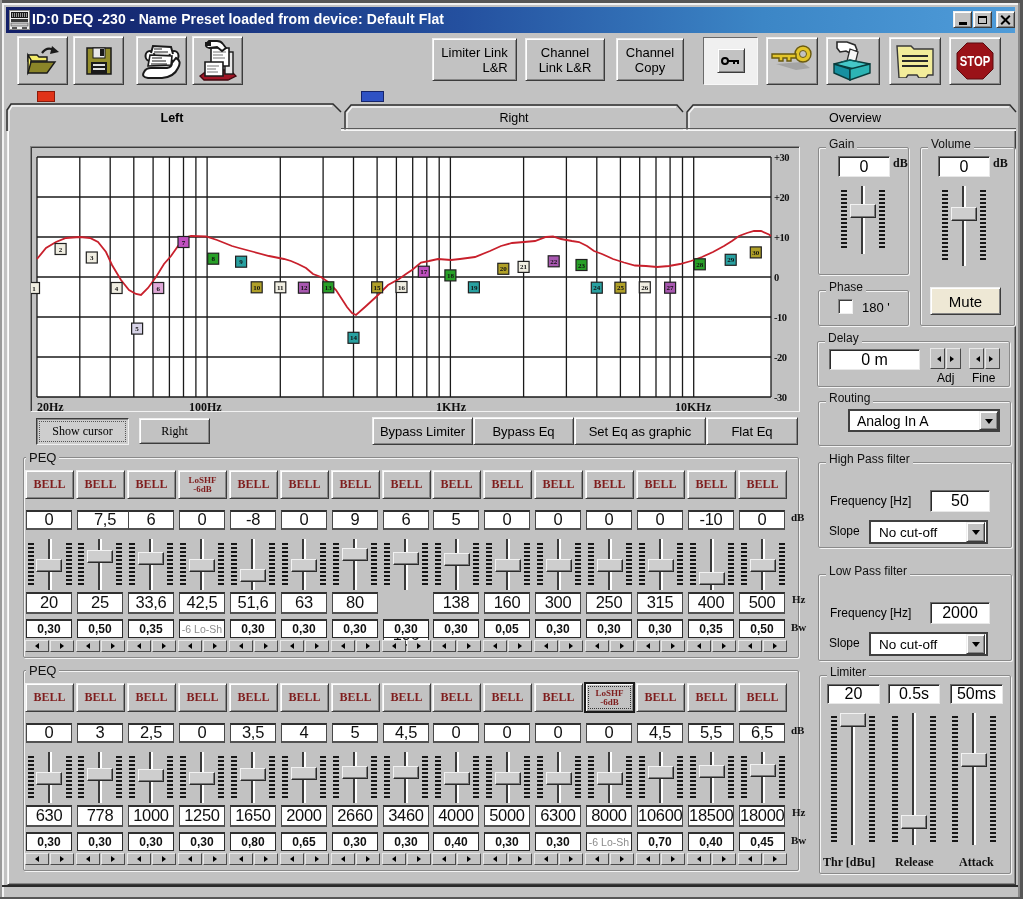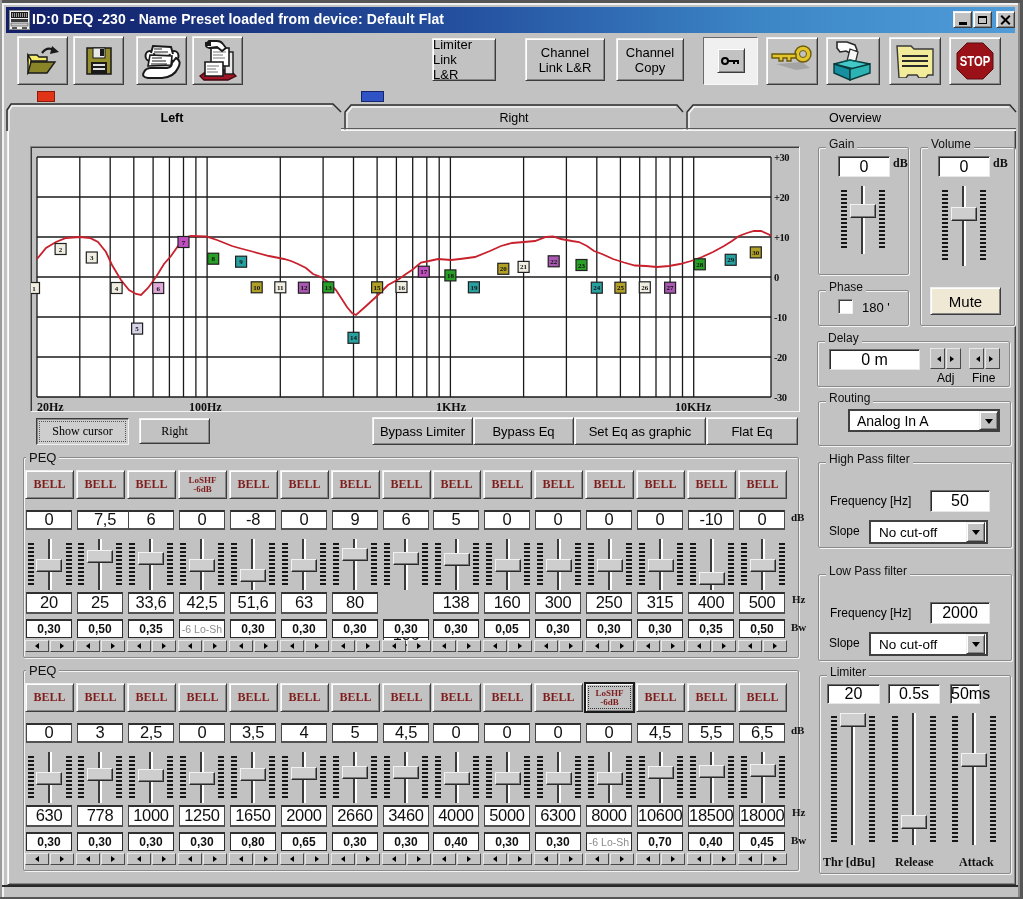--- a/index.html
+++ b/index.html
@@ -117,21 +117,21 @@
  <rect x="28" y="12" width="8" height="22" fill="#e8e8e8" stroke="#1a1a1a" stroke-width="1.4"></rect>
  <path d="M14 8 h18 v18 h-18 z" fill="#fff" stroke="#1a1a1a" stroke-width="1.6"></path>
  <path d="M16 12 h13 M16 15 h10 M16 18 h12" stroke="#777" stroke-width="1.2"></path>
  <path d="M8 22 h18 v14 h-18 z" fill="#fff" stroke="#1a1a1a" stroke-width="1.6"></path>
  <path d="M10 26 h12 M10 29 h9 M10 32 h11" stroke="#777" stroke-width="1.2"></path>
  <path d="M12 1 l8 0 q4 0 6 3 l3 4 -4 3 -5 -4 -8 1 q-4 -1 -3 -4 z" fill="#fff" stroke="#1a1a1a" stroke-width="1.8"></path>
  <path d="M8 2 h6 v4 h-6 z" fill="#1a1a1a"></path>
 </svg>
   </div>
 
-<div class="btn" style="left:432px;top:38px;width:64px;height:43px;text-align:left;line-height:15px">Limiter Link<br>L&amp;R</div>
+<div class="btn" style="left:432px;top:38px;width:85px;height:43px;text-align:right;line-height:15px">Limiter Link<br>L&amp;R</div>
 <div class="btn" style="left:525px;top:38px;width:80px;height:43px;text-align:center;line-height:15px">Channel<br>Link L&amp;R</div>
 <div class="btn" style="left:616px;top:38px;width:68px;height:43px;text-align:center;line-height:15px">Channel<br>Copy</div>
 
 <div class="abs" style="left:703px;top:37px;width:55px;height:48px;background:#f0f0f0;border:1px solid;border-color:#6a6a6a #f8f8f8 #f8f8f8 #6a6a6a">
  <div class="abs raised" style="left:13px;top:10px;width:28px;height:25px"></div>
  <svg class="abs" style="left:17px;top:18px" width="20" height="10" viewBox="0 0 20 10">
   <circle cx="4" cy="5" r="3" fill="none" stroke="#000" stroke-width="2"></circle>
   <path d="M7 5 h11 M13 5 v3 M17 5 v3" stroke="#000" stroke-width="2"></path>
  </svg>
 </div>
@@ -812,21 +812,21 @@
 <div class="lbl" style="left:829px;top:636px">Slope</div>
 <div class="combo" style="left:869px;top:632px;width:119px;height:24px;font-size:13.5px;padding:3px 0 0 8px">No cut-off</div>
 <div class="combobtn" style="left:966px;top:634px;width:19px;height:20px">
     <span class="darr"></span>
   </div>
 
 <div class="gbox" style="left:819px;top:675px;width:192px;height:199px"></div>
 <div class="gblabel" style="left:827px;top:666px">Limiter</div>
 <div class="field" style="left:827px;top:684px;width:53px;height:20px;line-height:18px">20</div>
 <div class="field" style="left:888px;top:684px;width:52px;height:20px;line-height:18px">0.5s</div>
-<div class="field" style="left:950px;top:684px;width:30px;height:20px;line-height:18px">50ms</div>
+<div class="field" style="left:950px;top:684px;width:53px;height:20px;line-height:18px">50ms</div>
 <div class="tick" style="left:831px;top:716px;height:126px"></div>
 <div class="tick" style="left:869px;top:716px;height:126px"></div>
 <div class="track" style="left:851px;top:713px;height:132px"></div>
 <div class="thumb" style="left:840px;top:713px;width:26px;height:14px"></div>
 <div class="tick" style="left:892px;top:716px;height:126px"></div>
 <div class="tick" style="left:930px;top:716px;height:126px"></div>
 <div class="track" style="left:912px;top:713px;height:132px"></div>
 <div class="thumb" style="left:901px;top:815px;width:26px;height:14px"></div>
 <div class="tick" style="left:952px;top:716px;height:126px"></div>
 <div class="tick" style="left:990px;top:716px;height:126px"></div>

